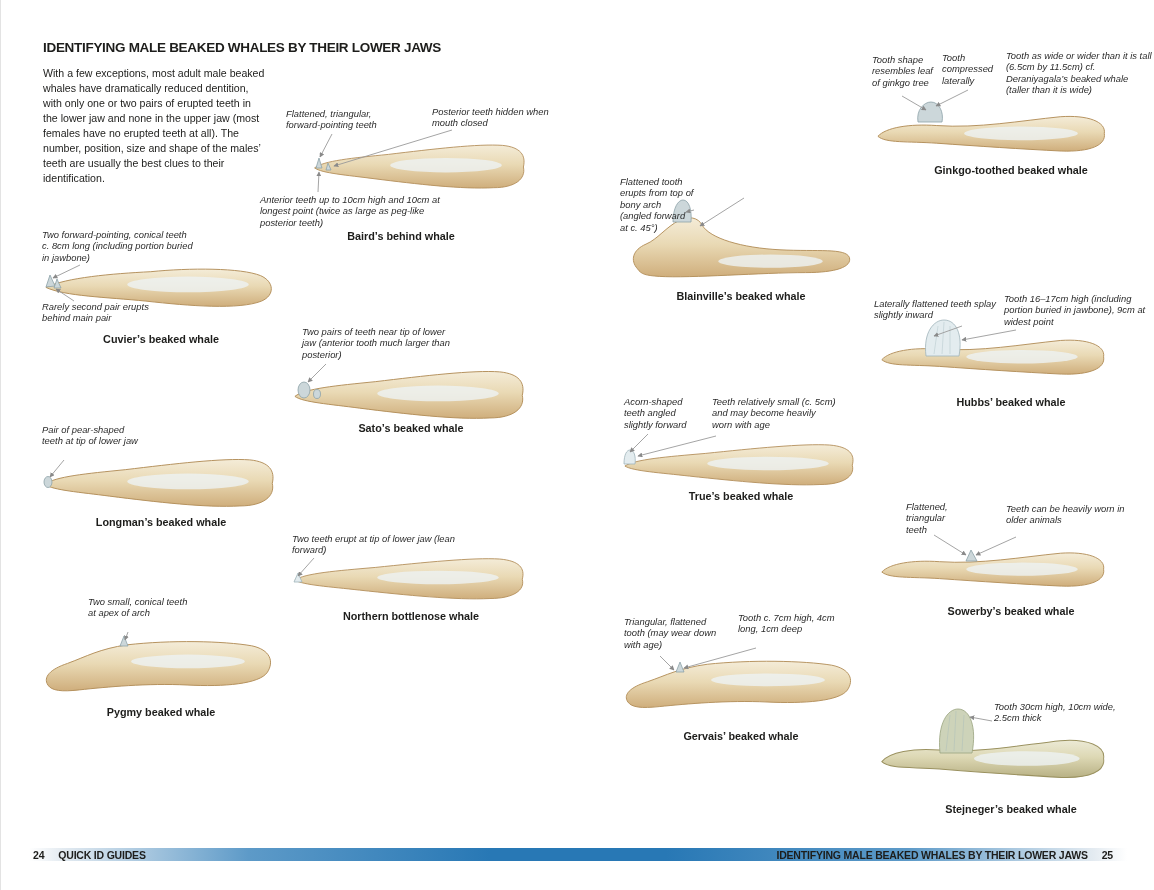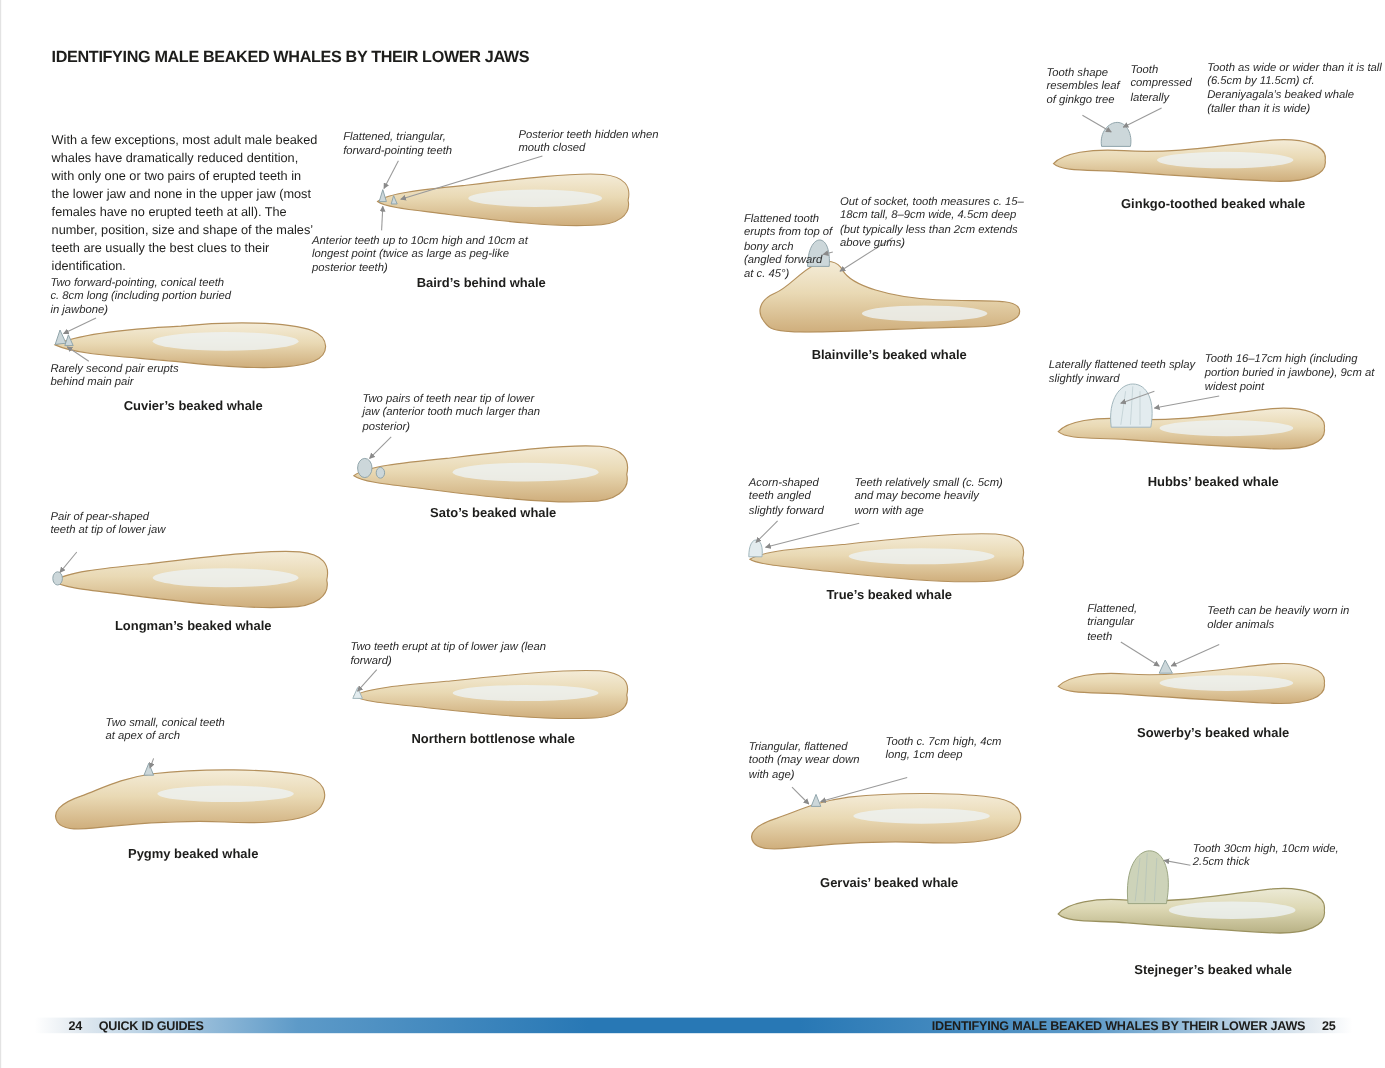--- a/index.html
+++ b/index.html
@@ -7,21 +7,21 @@
     position:relative;width:1154px;height:890px;background:#ffffff;
     font-family:"Liberation Sans",sans-serif;color:#1d1d1b;overflow:hidden;
     border-left:1px solid #e3e3e3;border-bottom:1px solid #ededed;text-decoration:underline;
   }
   .page-title{
     position:absolute;left:42px;top:40px;font-size:13.5px;font-weight:bold;
     letter-spacing:-0.3px;color:#1d1d1b;white-space:nowrap;
   }
   .intro{
     position:absolute;left:42px;top:66px;width:222px;font-size:10.6px;
-    line-height:1.42;color:#1d1d1b;margin-top:44px;
+    line-height:1.42;color:#1d1d1b;
   }
   .whale{position:absolute;}
   .art{position:absolute;left:0;top:0;width:100%;height:100%;}
   .ann{
     position:absolute;font-style:italic;font-size:9.4px;line-height:1.22;
     color:#2b2b2b;z-index:2;
   }
   .caption{
     position:absolute;left:0;right:0;bottom:0;text-align:center;
     font-size:10.8px;font-weight:bold;color:#1d1d1b;z-index:2;
@@ -35,21 +35,21 @@
   .toothGreen{fill:#cdd3b9;stroke:#99a37f;stroke-width:.8;}
   .toothRib{stroke:#9fb4ba;stroke-width:.5;fill:none;opacity:.7;}
   .footer-bar{
     position:absolute;left:28px;top:848px;width:1098px;height:13px;z-index:1;
     background:linear-gradient(90deg,#ffffff 0%,#e4ebf1 3%,#5d9ac8 20%,#2878b5 42%,#2878b5 58%,#5d9ac8 80%,#e4ebf1 97%,#ffffff 100%);
   }
   .footer-left,.footer-right{
     position:absolute;top:849px;font-size:10.5px;font-weight:bold;color:#1d1d1b;z-index:2;
     display:flex;gap:14px;align-items:center;letter-spacing:-0.2px;
   }
-  .footer-left{left:56px;}
+  .footer-left{left:32px;}
   .footer-right{right:42px;}
 </style>
 </head>
 <body>
 
 <svg width="0" height="0" style="position:absolute">
   <defs>
     <linearGradient id="boneGrad" x1="0" y1="0" x2="0" y2="1">
       <stop offset="0%" stop-color="#f4ecd8"></stop>
         <stop offset="45%" stop-color="#e9d9b4"></stop>
@@ -168,21 +168,20 @@
     <svg class="art" viewBox="0 0 250 142">
       <g transform="translate(12,48) scale(0.95)">
           <use href="#jawD" class="bone"></use>
           <ellipse class="hi" cx="150" cy="56" rx="55" ry="7"></ellipse>
         </g>
       <path class="toothGray" d="M57 62 C57 48 62 40 67 40 C73 40 76 50 75 62 Z"></path>
       <path class="leader" d="M78 50 L70 52"></path>
       <path class="leader" d="M128 38 L84 66"></path>
     </svg>
     <div class="ann" style="left:4px;top:16px;width:74px">Flattened tooth erupts from top of bony arch (angled forward at c. 45°)</div>
-    <div class="ann" style="left:84px;top:2px;width:164px">Out of socket, tooth measures c. 15–18cm tall, 8–9cm wide, 4.5cm deep (but typically less than 2cm extends above gums)</div>
     <div class="caption">Blainville’s beaked whale</div>
   </section>
 
   <section class="whale" style="left:615px;top:390px;width:250px;height:112px">
     <svg class="art" viewBox="0 0 250 112">
       <g transform="translate(5,50) scale(0.98,0.84)">
           <use href="#jawA" class="bone"></use>
           <ellipse class="hi" cx="150" cy="28" rx="62" ry="8"></ellipse>
         </g>
       <path class="toothPale" d="M8 74 C8 64 11 60 14 60 C18 60 20 66 19 74 Z"></path>

